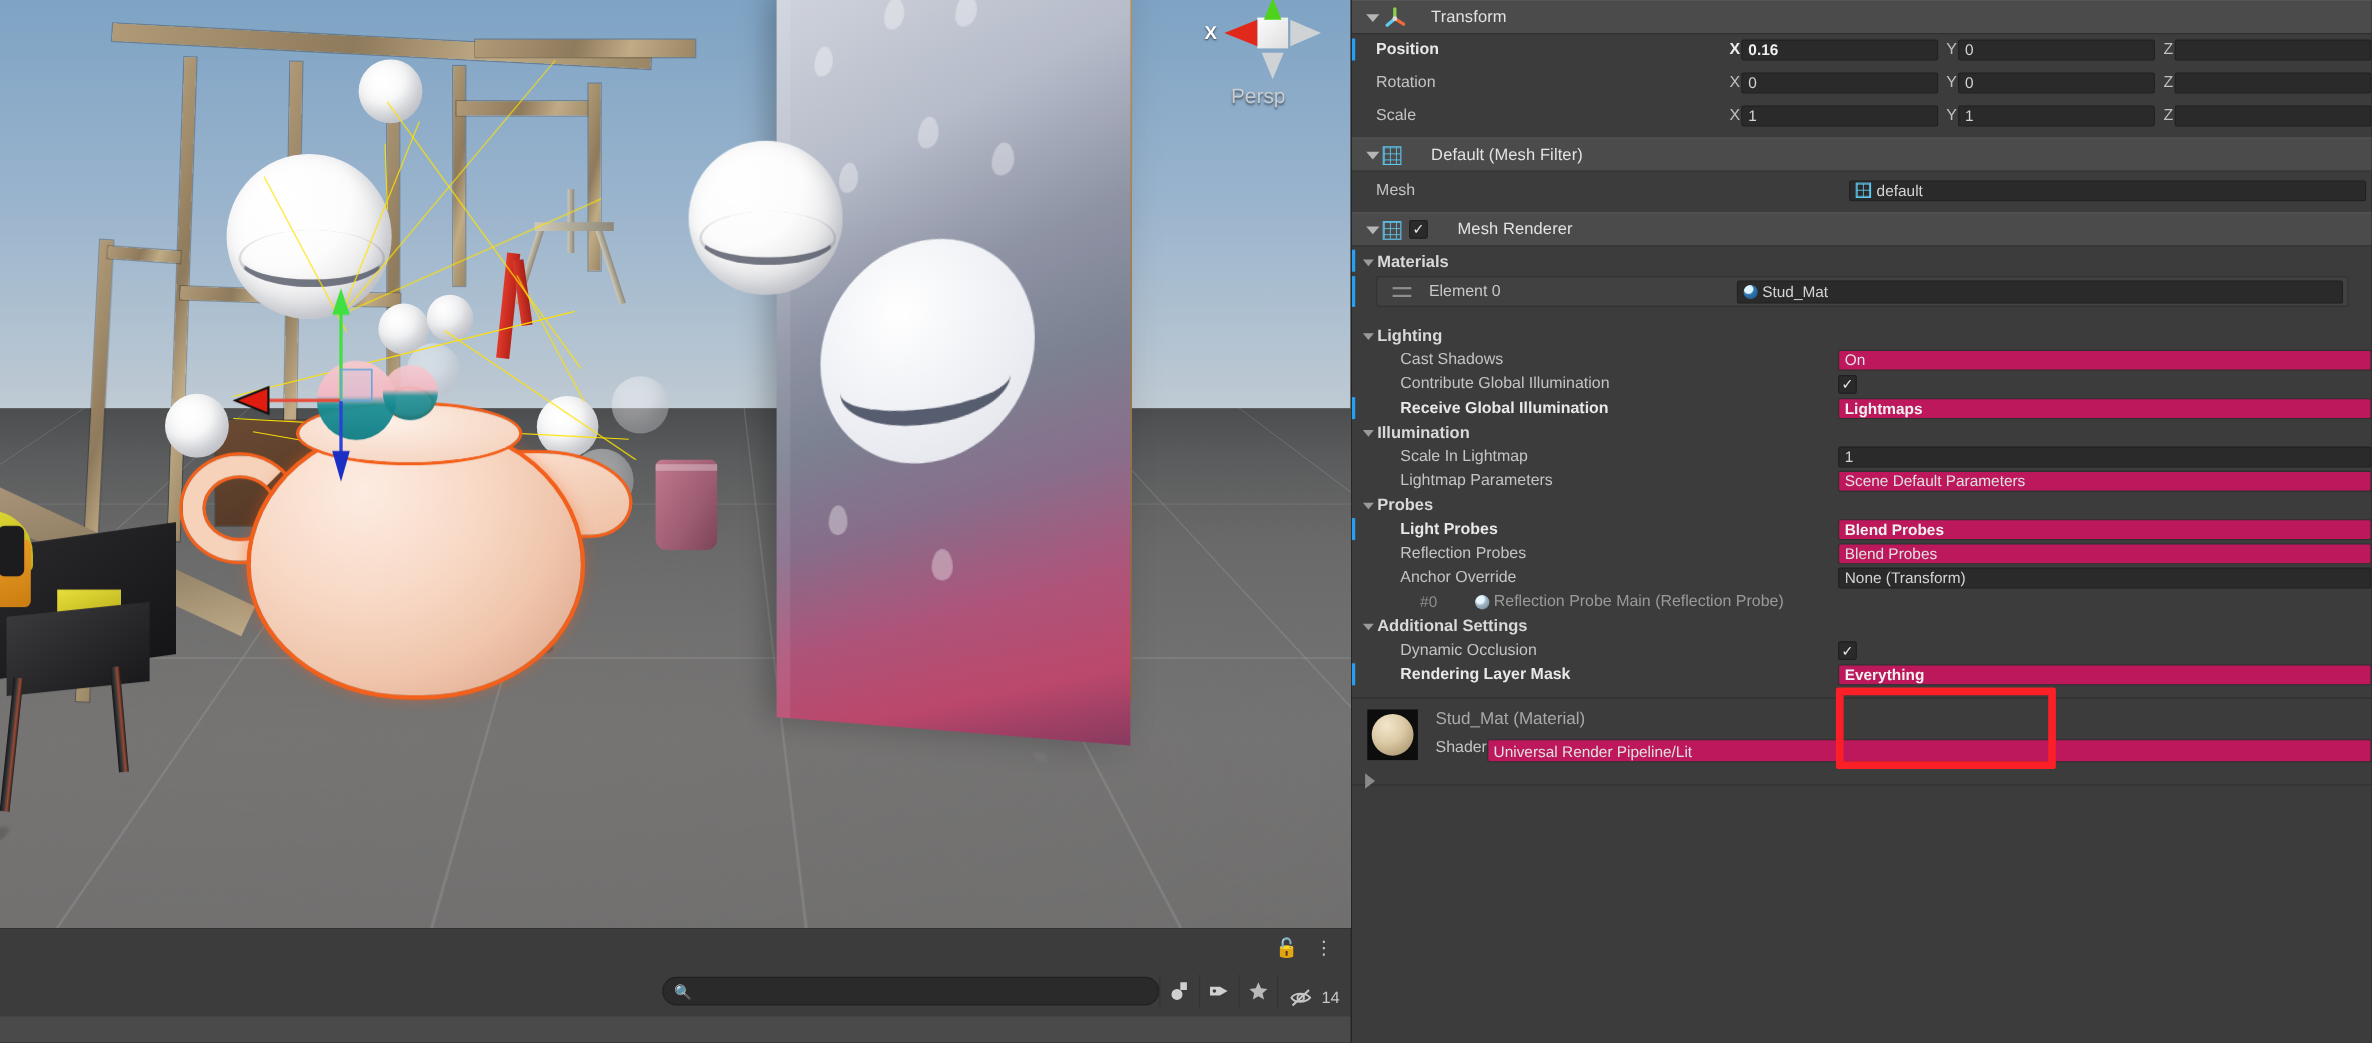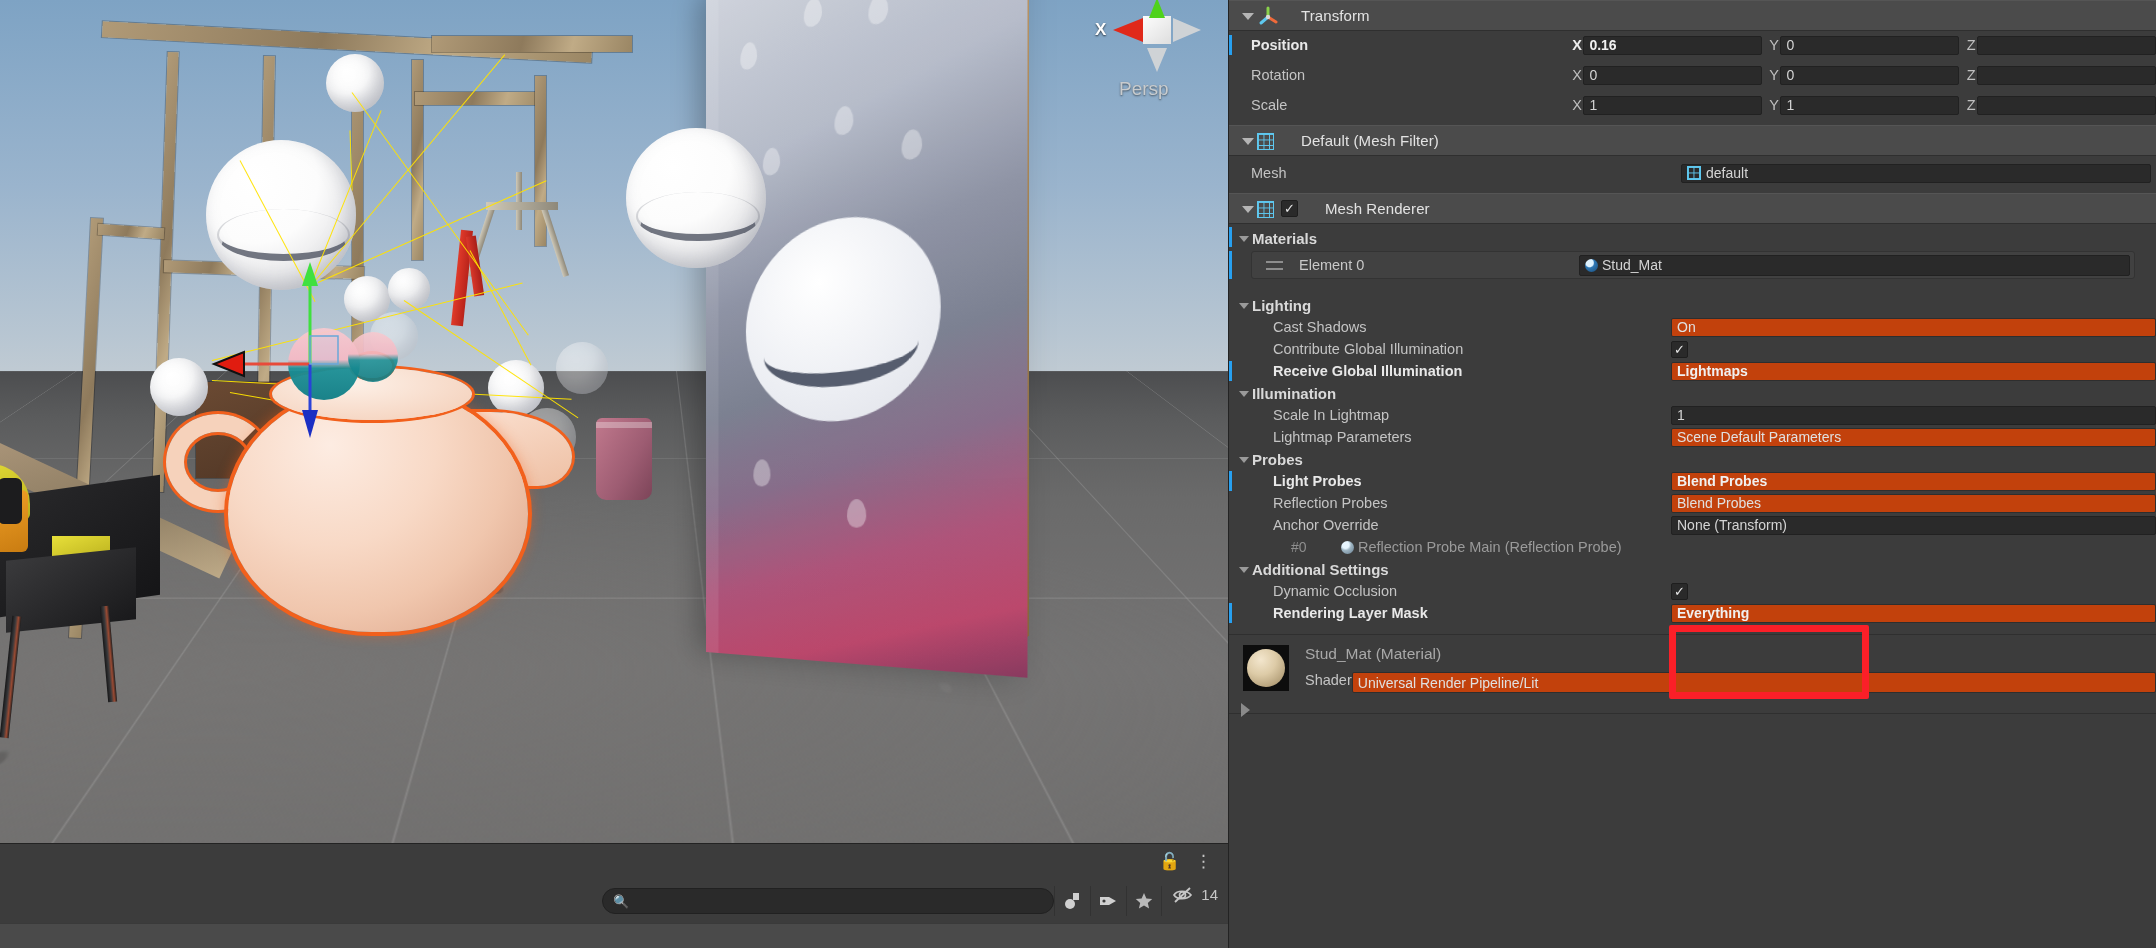--- a/index.html
+++ b/index.html
@@ -192,21 +192,21 @@
   .search-field {
     flex: 0 0 452px; height: 26px; margin-left: 592px;
     background:#2a2a2a; border:1px solid #212121; border-radius: 13px;
     display:flex; align-items:center; padding: 0 10px; gap:6px;
   }
   .search-field input {
     background: transparent; border: 0; outline: 0; color:#c8c8c8; font-size: 13px;
     font-family:"Liberation Sans",sans-serif; width: 100%;
   }
   .hier-btn { width: 44px; height: 30px; display:flex; align-items:center; justify-content:center; color:#c6c6c6; border-left:1px solid #323232; }
-  .hier-count { display:flex; align-items:flex-start; gap:7px; color:#c6c6c6; font-size:15px; padding-left: 10px; border-left:1px solid #323232; height:30px; }
+  .hier-count { display:flex; align-items:flex-end; gap:7px; color:#c6c6c6; font-size:15px; padding-left: 10px; border-left:1px solid #323232; height:30px; }
   .hier-body { position:absolute; left:0; top: 923px; width: 1228px; height: 25px; background:#4a4a4a; border-top:1px solid #3a3a3a; }
 
   
   .inspector { position:relative; width: 928px; height: 948px; background:#3c3c3c; border-left:1px solid #232323; }
 
   .comp-header {
     position:relative; height: 31px; background:#4b4b4b; border-bottom:1px solid #2f2f2f; border-top:1px solid #555;
     display:flex; align-items:center; padding-left: 10px; gap: 8px;
   }
   .comp-header .title { color:#e3e3e3; font-size:15px; font-weight:400; margin-left: 38px; letter-spacing:.1px; }
@@ -224,21 +224,21 @@
   .row .lbl { flex: 0 0 auto; }
   .row.bold .lbl { color:#e8e8e8; font-weight:700; }
   .ovr { position:absolute; left:0; top:1px; width:3px; height:20px; background:#27a0f0; }
 
   .sec-title { color:#d9d9d9; font-size:15px; font-weight:700; }
 
   .fld {
     background:#2a2a2a; border:1px solid #212121; border-radius:2px; height:19px;
     color:#d4d4d4; font-size:14px; display:flex; align-items:center; padding: 0 5px;
   }
-  .fld.popup { background:#c2410c; border:1px solid #2e2e2e; color:#e0e0e0; }
+  .fld.popup { background:#be185d; border:1px solid #2e2e2e; color:#e0e0e0; }
   .fld.popup.bold { font-weight:700; color:#f0f0f0; }
   .cbx {
     width:17px; height:17px; background:#2a2a2a; border:1px solid #1e1e1e; border-radius:2px;
     display:flex; align-items:center; justify-content:center; color:#e8e8e8; font-size:13px; line-height:1;
   }
 
   .xyz-lbl { color:#c0c0c0; font-size:14.5px; width: 14px; text-align:center; }
   .xyz-lbl.bold { color:#efefef; font-weight:700; }
 
   .icon-mesh {

